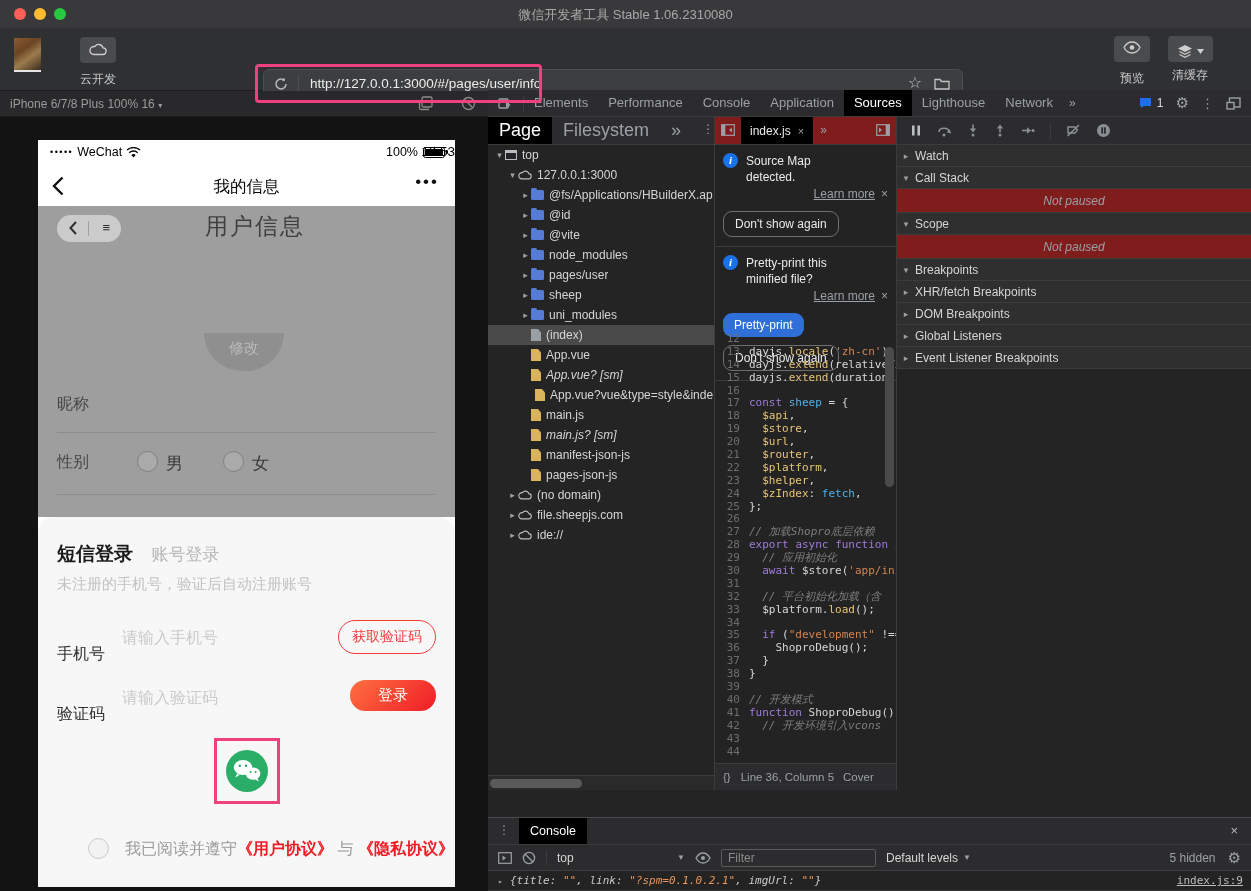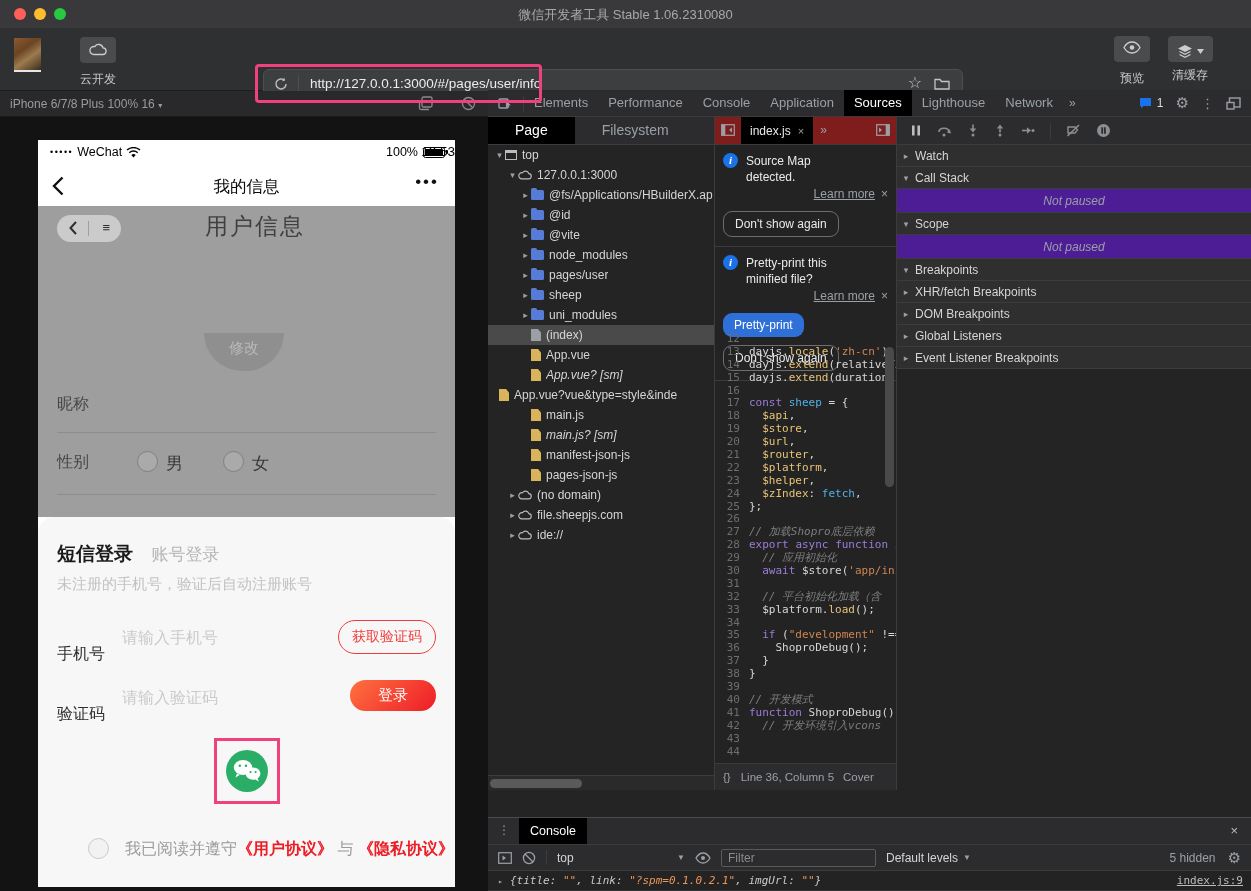--- a/index.html
+++ b/index.html
@@ -99,21 +99,21 @@
   .dt-right { margin-left:auto; display:flex; align-items:center; gap:12px; padding-right:10px; color:#9aa0a6; }
   .issues { display:flex; align-items:center; gap:5px; color:#dadce0; }
   .gear-glyph { font-size:15px; }
   .kebab { font-size:13px; letter-spacing:0; }
 
   .dt-body { position:absolute; left:0; top:27px; width:100%; height:673px; }
 
   
   .nav-pane { position:absolute; left:0; top:0; width:227px; height:100%; border-right:1px solid #3c3c3c; background:#242424; }
   .pane-head { position:absolute; left:0; top:0; width:100%; height:28px; background:#2c2c2e; border-bottom:1px solid #3c3c3c; display:flex; }
-  .pane-tab { padding:0 27px; line-height:27px; font-size:14px; color:#9aa0a6;text-align:right; }
+  .pane-tab { padding:0 11px; line-height:27px; font-size:18px; color:#9aa0a6;text-align:right; }
   .pane-tab.active { background:#000; color:#fff; }
   .pane-kebab { margin-left:auto; padding:5px 10px 0; color:#9aa0a6; }
   .tree { position:absolute; left:0; top:28px; right:0; bottom:15px; overflow:hidden; }
   .tree-row { position:relative; height:20px; line-height:20px; white-space:nowrap; display:flex; align-items:center; }
   .tree-row.selected { background:#4a4a4a; }
   .tw-chev { width:11px; font-size:9px; color:#9aa0a6; text-align:center; flex:none; }
   .tw-label { margin-left:5px; font-size:12px; color:#d5d5d5; overflow:hidden; }
   .tw-label.italic { font-style:italic; }
   .ico-folder { position:relative; width:13px; height:10px; background:#567cd6; border-radius:1.5px; flex:none; }
   .ico-folder::before { content:""; position:absolute; left:0; top:-2px; width:6px; height:3px; background:#567cd6; border-radius:1.5px 1.5px 0 0; }
@@ -154,21 +154,21 @@
   .ed-status .cov { margin-left:9px; }
 
   
   .dbg-pane { position:absolute; left:409px; top:0; width:354px; height:100%; background:#242424; }
   .dbg-toolbar { position:absolute; left:0; top:0; width:100%; height:28px; background:#2c2c2e; border-bottom:1px solid #3c3c3c; display:flex; align-items:center; gap:15px; padding-left:13px; color:#9aa0a6; }
   .dbg-sep { width:1px; height:16px; background:#3c3c3c; }
   .dbg-sections { position:absolute; left:0; top:28px; width:100%; }
   .dbg-head { height:22px; line-height:22px; background:#2f2f2f; border-bottom:1px solid #3c3c3c; display:flex; align-items:center; }
   .dbg-head .ch { width:18px; text-align:center; font-size:9px; color:#9aa0a6; }
   .dbg-head .lb { font-size:12px; color:#d5d5d5; }
-  .dbg-content { height:24px; line-height:24px; text-align:center; font-style:italic; color:#9aa0a6; border-bottom:1px solid #3c3c3c; background:#4c1d95; font-size:12px; }
+  .dbg-content { height:24px; line-height:24px; text-align:center; font-style:italic; color:#9aa0a6; border-bottom:1px solid #3c3c3c; background:#7f1d1d; font-size:12px; }
 
   
   .console-drawer { position:absolute; left:0; top:700px; width:100%; height:101px; background:#232323; border-top:1px solid #4a4a4a; overflow:hidden; }
   .cd-head { position:relative; height:27px; background:#2c2c2e; border-bottom:1px solid #3c3c3c; display:flex; align-items:stretch; }
   .cd-kebab { padding:5px 9px 0 10px; color:#9aa0a6; }
   .cd-tab { background:#000; color:#fff; padding:0 11px; line-height:26px; font-size:12.5px; }
   .cd-x { margin-left:auto; padding:5px 13px 0; color:#b9bdc1; font-size:13px; }
   .cd-toolbar { position:relative; height:26px; background:#2c2c2e; border-bottom:1px solid #3c3c3c; display:flex; align-items:center; gap:10px; padding:0 10px; color:#9aa0a6; }
   .cd-sep { width:1px; height:15px; background:#3c3c3c; }
   .ctx-dd { display:flex; align-items:center; gap:6px; width:128px; font-size:12px; color:#d5d5d5; }
@@ -459,21 +459,21 @@
             <div class="tree-row" style="padding-left: 32px;">
               <span class="tw-chev"></span>
               <span class="ico-file"></span>
               <span class="tw-label">App.vue</span>
             </div>
             <div class="tree-row" style="padding-left: 32px;">
               <span class="tw-chev"></span>
               <span class="ico-file"></span>
               <span class="tw-label italic">App.vue? [sm]</span>
             </div>
-            <div class="tree-row" style="">
+            <div class="tree-row" style=" margin-left: 36px;">
               <span class="tw-chev"></span>
               <span class="ico-file"></span>
               <span class="tw-label">App.vue?vue&amp;type=style&amp;inde</span>
             </div>
             <div class="tree-row" style="padding-left: 32px;">
               <span class="tw-chev"></span>
               <span class="ico-file"></span>
               <span class="tw-label">main.js</span>
             </div>
             <div class="tree-row" style="padding-left: 32px;">

